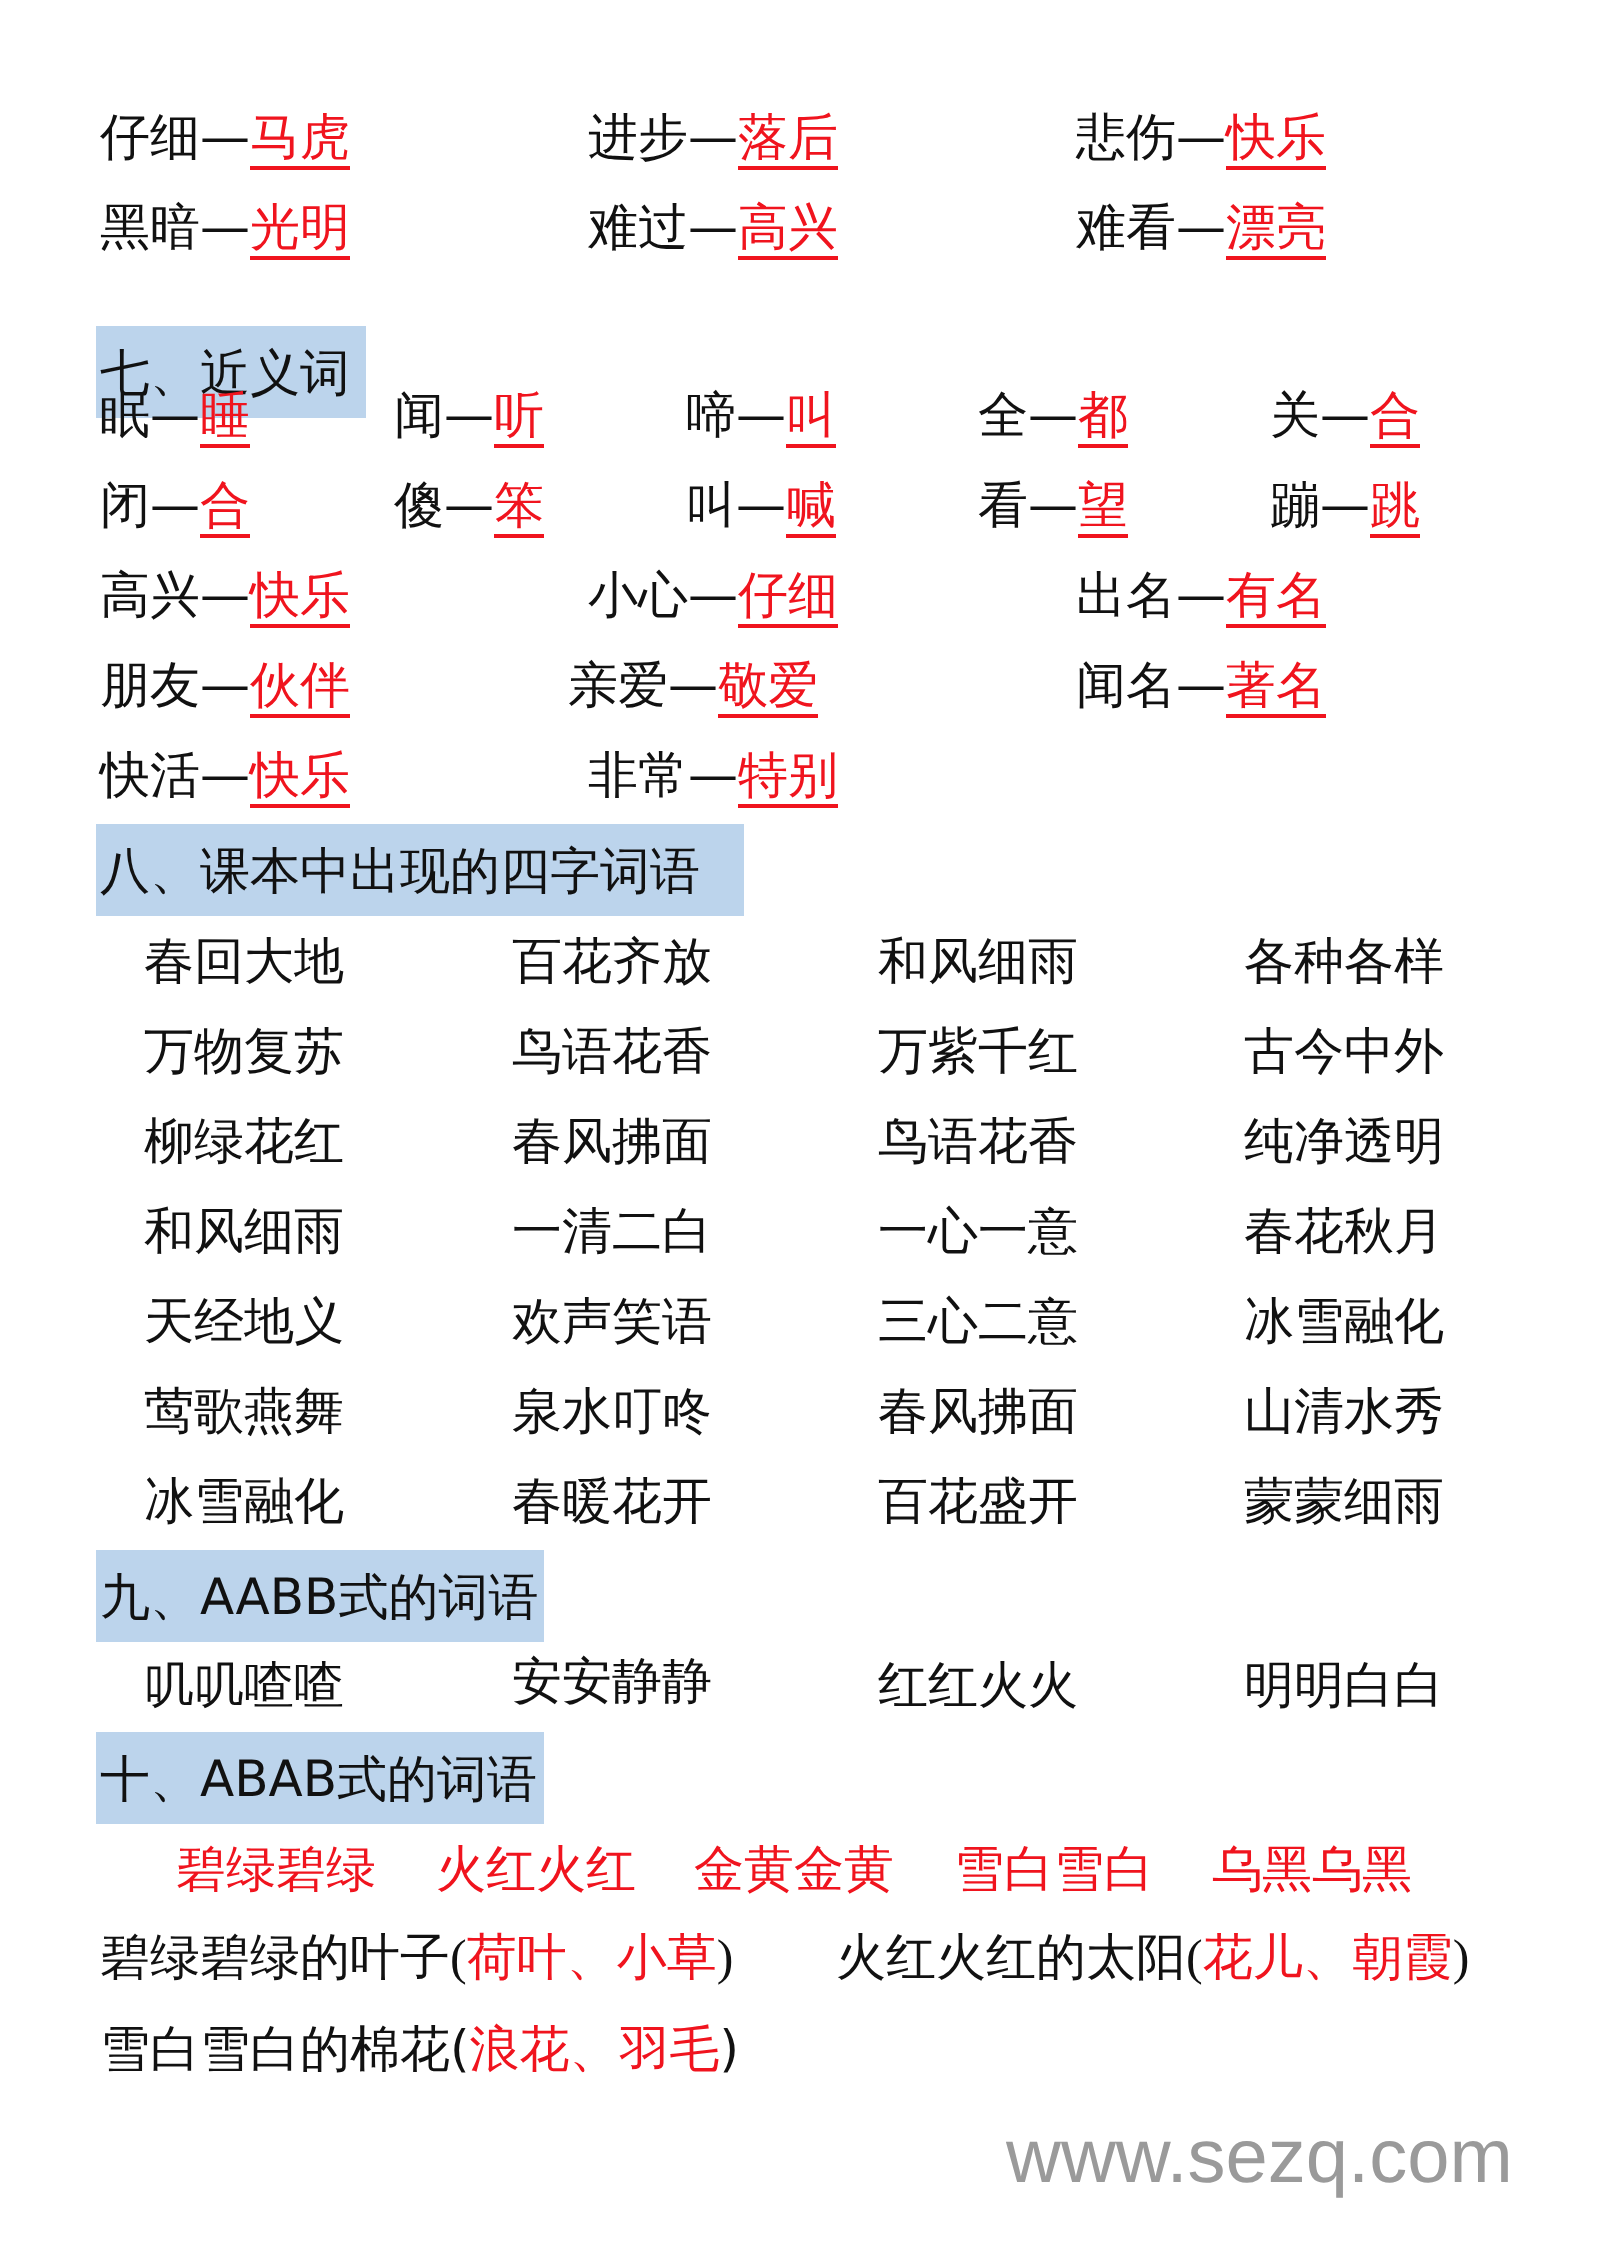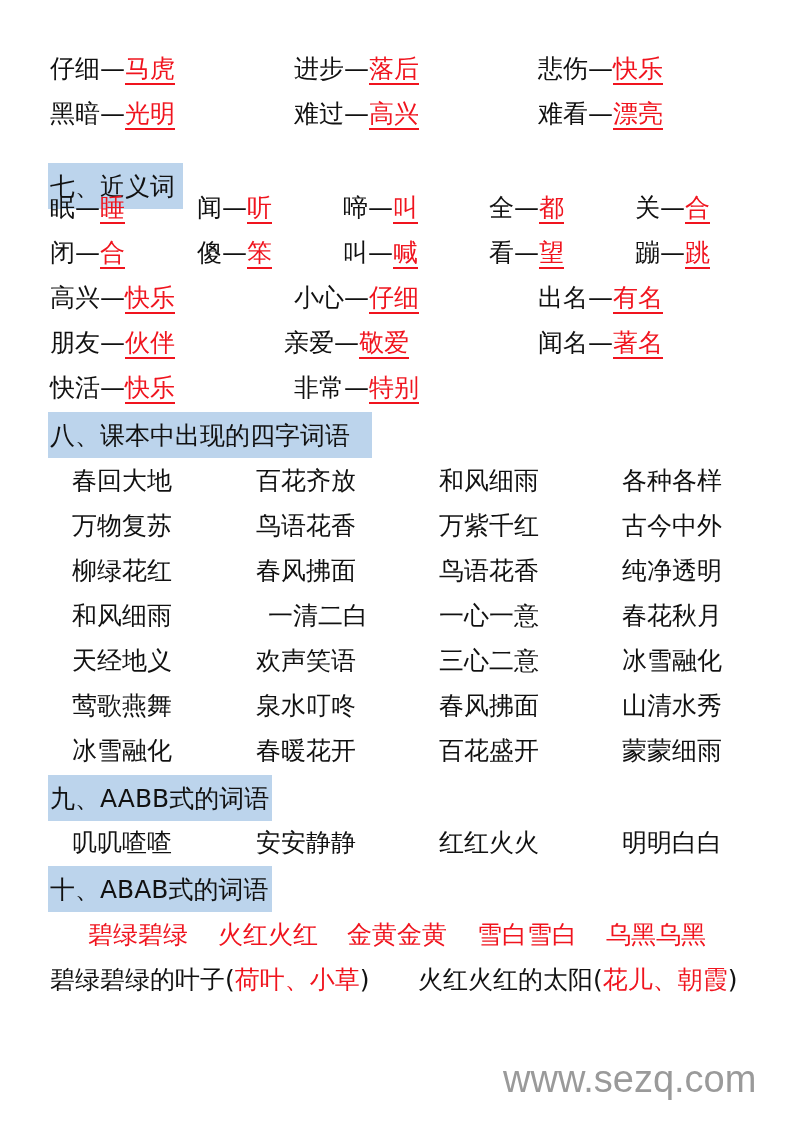--- a/index.html
+++ b/index.html
@@ -94,21 +94,21 @@
   <span class="cell" style="left:622px;">古今中外</span>
 </div>
 <div class="row" style="top:558px;">
   <span class="cell" style="left:72px;">柳绿花红</span>
   <span class="cell" style="left:256px;">春风拂面</span>
   <span class="cell" style="left:439px;">鸟语花香</span>
   <span class="cell" style="left:622px;">纯净透明</span>
 </div>
 <div class="row" style="top:603px;">
   <span class="cell" style="left:72px;">和风细雨</span>
-  <span class="cell" style="left:268px;">一清二白</span>
+  <span class="cell" style="left:256px;">一清二白</span>
   <span class="cell" style="left:439px;">一心一意</span>
   <span class="cell" style="left:622px;">春花秋月</span>
 </div>
 <div class="row" style="top:648px;">
   <span class="cell" style="left:72px;">天经地义</span>
   <span class="cell" style="left:256px;">欢声笑语</span>
   <span class="cell" style="left:439px;">三心二意</span>
   <span class="cell" style="left:622px;">冰雪融化</span>
 </div>
 <div class="row" style="top:693px;">
@@ -120,34 +120,35 @@
 <div class="row" style="top:738px;">
   <span class="cell" style="left:72px;">冰雪融化</span>
   <span class="cell" style="left:256px;">春暖花开</span>
   <span class="cell" style="left:439px;">百花盛开</span>
   <span class="cell" style="left:622px;">蒙蒙细雨</span>
 </div>
 
 <div class="heading" style="top:775px; width:220px;">九、AABB式的词语</div>
 <div class="row" style="top:830px;">
   <span class="cell" style="left:72px;">叽叽喳喳</span>
-  <span class="cell" style="left:256px;">安安静静</span>
+  <span class="cell" style="left:256px;font-family:Liberation Mono, monospace;">安安静静</span>
   <span class="cell" style="left:439px;">红红火火</span>
   <span class="cell" style="left:622px;">明明白白</span>
 </div>
 
 <div class="heading" style="top:866px; width:220px;">十、ABAB式的词语</div>
 <div class="row" style="top:922px;">
   <span class="cell red" style="left:88px;">碧绿碧绿</span>
   <span class="cell red" style="left:218px;">火红火红</span>
   <span class="cell red" style="left:347px;">金黄金黄</span>
   <span class="cell red" style="left:477px;">雪白雪白</span>
   <span class="cell red" style="left:606px;">乌黑乌黑</span>
 </div>
 
-<div class="row" style="top:967px;">
+<div class="row" style="top:967px;font-family:Liberation Serif, serif;">
   <span class="cell" style="left:50px;"><span>碧绿碧绿的叶子</span><span>(</span><span class="red">荷叶、小草</span><span>)</span></span>
   <span class="cell" style="left:418px;"><span>火红火红的太阳</span><span>(</span><span class="red">花儿、朝霞</span><span>)</span></span>
 </div>
 <div class="row" style="top:1012px;">
+  <span class="cell" style="left:50px;"><span>雪白雪白的棉花</span><span>(</span><span class="red">浪花、羽毛</span><span>)</span></span>
 </div>
 
 <div class="watermark">www.sezq.com</div>
 
 </body></html>

